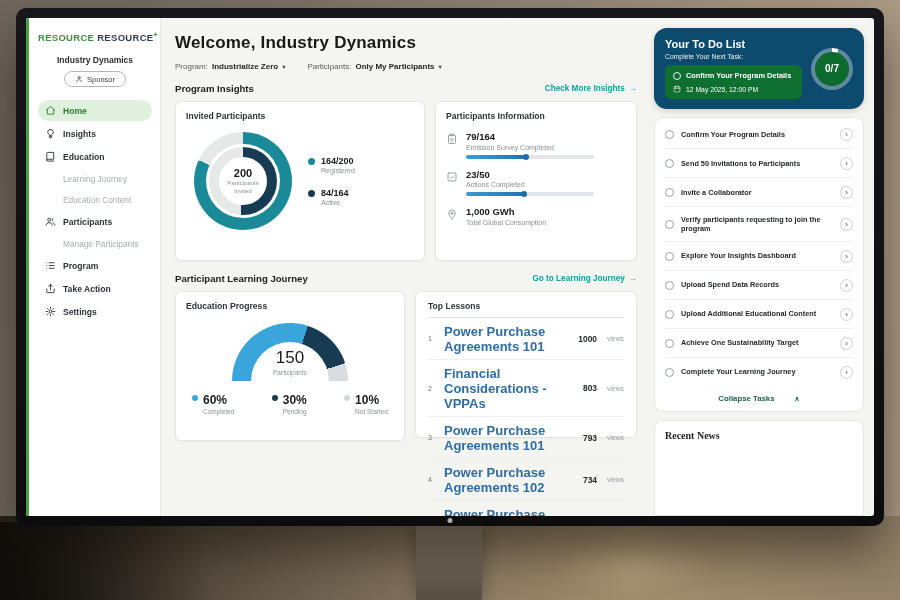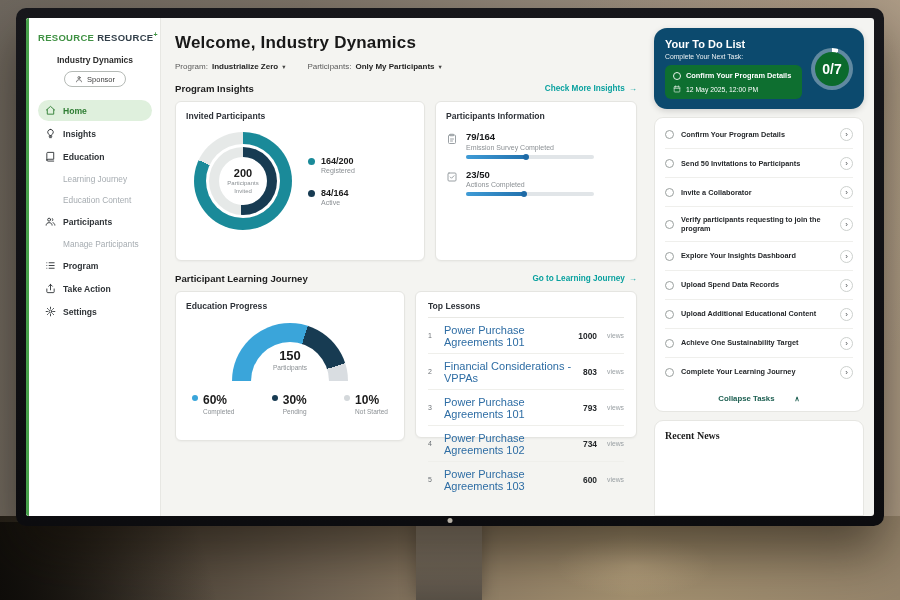--- a/index.html
+++ b/index.html
@@ -94,56 +94,56 @@
     background:linear-gradient(90deg,#3e9bd6,#2272ae); }
   .bar-fill::after { content:""; position:absolute; right:-2px; top:50%; transform:translateY(-50%);
     width:6px; height:6px; border-radius:50%; background:#1d6aa6; }
 
   
   .edu { width:230px; height:150px; }
   .gauge-wrap { position:relative; width:116px; height:58px; margin:12px auto 0; overflow:hidden; }
   .gauge-arc { position:absolute; left:0; top:0; width:116px; height:116px; border-radius:50%; }
   .gauge-hole { position:absolute; left:19px; top:19px; width:78px; height:78px; border-radius:50%; background:#fff; }
   .gauge-center { position:absolute; left:0; right:0; top:25px; text-align:center; }
-  .gauge-val { font-size:13px; font-weight:700; color:#1b1b1b; }
+  .gauge-val { font-size:17px; font-weight:400; color:#1b1b1b; }
   .gauge-lab { font-size:6.5px; color:#8b9094; margin-top:1px; }
   .edu-legend { display:flex; justify-content:space-between; margin-top:12px; padding:0 6px; }
   .eleg { display:flex; gap:5px; align-items:flex-start; }
   .eleg .dot { width:6px; height:6px; margin-top:2px; }
   .eleg-val { font-size:12px; font-weight:700; color:#1b1b1b; }
   .eleg-lab { font-size:6.5px; color:#8b9094; margin-top:1px; }
 
   
   .lessons { flex:1; height:147px; padding:9px 12px 0; }
   .lessons .card-title { padding-bottom:6px; border-bottom:1px solid #e8e8e4; }
   .lesson { display:flex; align-items:center; gap:8px; padding:5.5px 0; border-bottom:1px solid #efefeb; }
   .lesson:last-child { border-bottom:none; }
   .lesson-rank { font-size:7px; color:#6b7075; width:8px; flex:none; }
-  .lesson-title { flex:1; font-size:11px; color:#2e6da4; font-weight:400; cursor:pointer; }
+  .lesson-title { flex:1; font-size:13px; color:#2e6da4; font-weight:700; cursor:pointer; }
   .lesson-views { font-size:8.4px; font-weight:700; color:#24272a; }
   .lesson-views-lab { font-size:6.8px; color:#9aa0a4; margin-left:2px; }
 
   
   .right { width:226px; min-width:226px; padding:10px 10px 0 6px; display:flex; flex-direction:column; gap:8px; }
   .todo-card { position:relative; background:#0c4a6e; border-radius:13px; padding:10px 62px 10px 11px;
     color:#fff; box-shadow:0 2px 6px rgba(0,0,0,.15); }
   .todo-title { font-size:11px; font-weight:700; }
   .todo-sub { font-size:6.8px; margin-top:3px; opacity:.92; }
   .todo-next { margin-top:5px; background:#0e6f30; border-radius:6px; padding:6px 8px; cursor:pointer; }
   .next-row { display:flex; align-items:center; gap:5px; }
   .cb { width:8px; height:8px; border:1px solid #e8f3ea; border-radius:50%; flex:none; }
   .next-label { font-size:7.4px; font-weight:700; line-height:1.25; }
   .next-due { display:flex; align-items:center; gap:5px; margin-top:5px; font-size:6.8px; }
   .next-due svg { width:8px; height:8px; flex:none; }
   .todo-progress { position:absolute; right:11px; top:50%; transform:translateY(-50%);
     width:42px; height:42px; border-radius:50%;
     background:conic-gradient(#ffffff 0 5%, rgba(255,255,255,.35) 5% 100%);
     display:flex; align-items:center; justify-content:center; }
   .todo-progress-inner { width:34px; height:34px; border-radius:50%; background:#0b6a2c;
-    display:flex; align-items:center; justify-content:center; font-size:14px; font-weight:700; color:#fff; }
+    display:flex; align-items:center; justify-content:center; font-size:10px; font-weight:700; color:#fff; }
 
   .tasks-card { background:#fff; border:1px solid #e6e6e2; border-radius:9px; padding:2px 10px 0; }
   .task { display:flex; align-items:center; gap:7px; padding:7.5px 0; border-bottom:1px solid #efefec; cursor:pointer; }
   .task-cb { width:9px; height:9px; border:1px solid #9aa09e; border-radius:50%; flex:none; }
   .task-label { flex:1; font-size:7.3px; font-weight:600; color:#25282b; line-height:1.3; }
   .task-go { width:13px; height:13px; border:1px solid #cdd1ce; border-radius:50%;
     display:flex; align-items:center; justify-content:center; font-size:8px; color:#4b4f52; flex:none; }
   .collapse { display:flex; align-items:center; justify-content:center; gap:20px;
     padding:8px 0; font-size:7.8px; font-weight:700; color:#1b5e50; cursor:pointer; }
   .collapse-ic { font-size:7px; }
@@ -316,20 +316,30 @@
                   <path d="m8.5 12 2.5 2.5 5-5"></path>
                 </svg>
               <div>
                 <div class="info-val">23/50</div>
                 <div class="info-lab">Actions Completed</div>
                 <div class="bar">
                     <div class="bar-fill" style="width: 46%;"></div>
                   </div>
               </div>
             </div>
+            <div class="info-row">
+              <svg viewBox="0 0 24 24" fill="none" stroke="#9aa0a4" stroke-width="2" stroke-linecap="round" stroke-linejoin="round">
+                  <path d="M12 21.5S5.5 15.6 5.5 10.5a6.5 6.5 0 1 1 13 0C18.5 15.6 12 21.5 12 21.5z"></path>
+                  <circle cx="12" cy="10.5" r="2.2"></circle>
+                </svg>
+              <div>
+                <div class="info-val">1,000 GWh</div>
+                <div class="info-lab">Total Global Consumption</div>
+              </div>
+            </div>
           </div>
         </div>
 
         <div class="sec">
           <div class="sec-title">Participant Learning Journey</div>
           <div class="sec-link">
             <span>Go to Learning Journey</span>
             <span>→</span>
           </div>
         </div>

